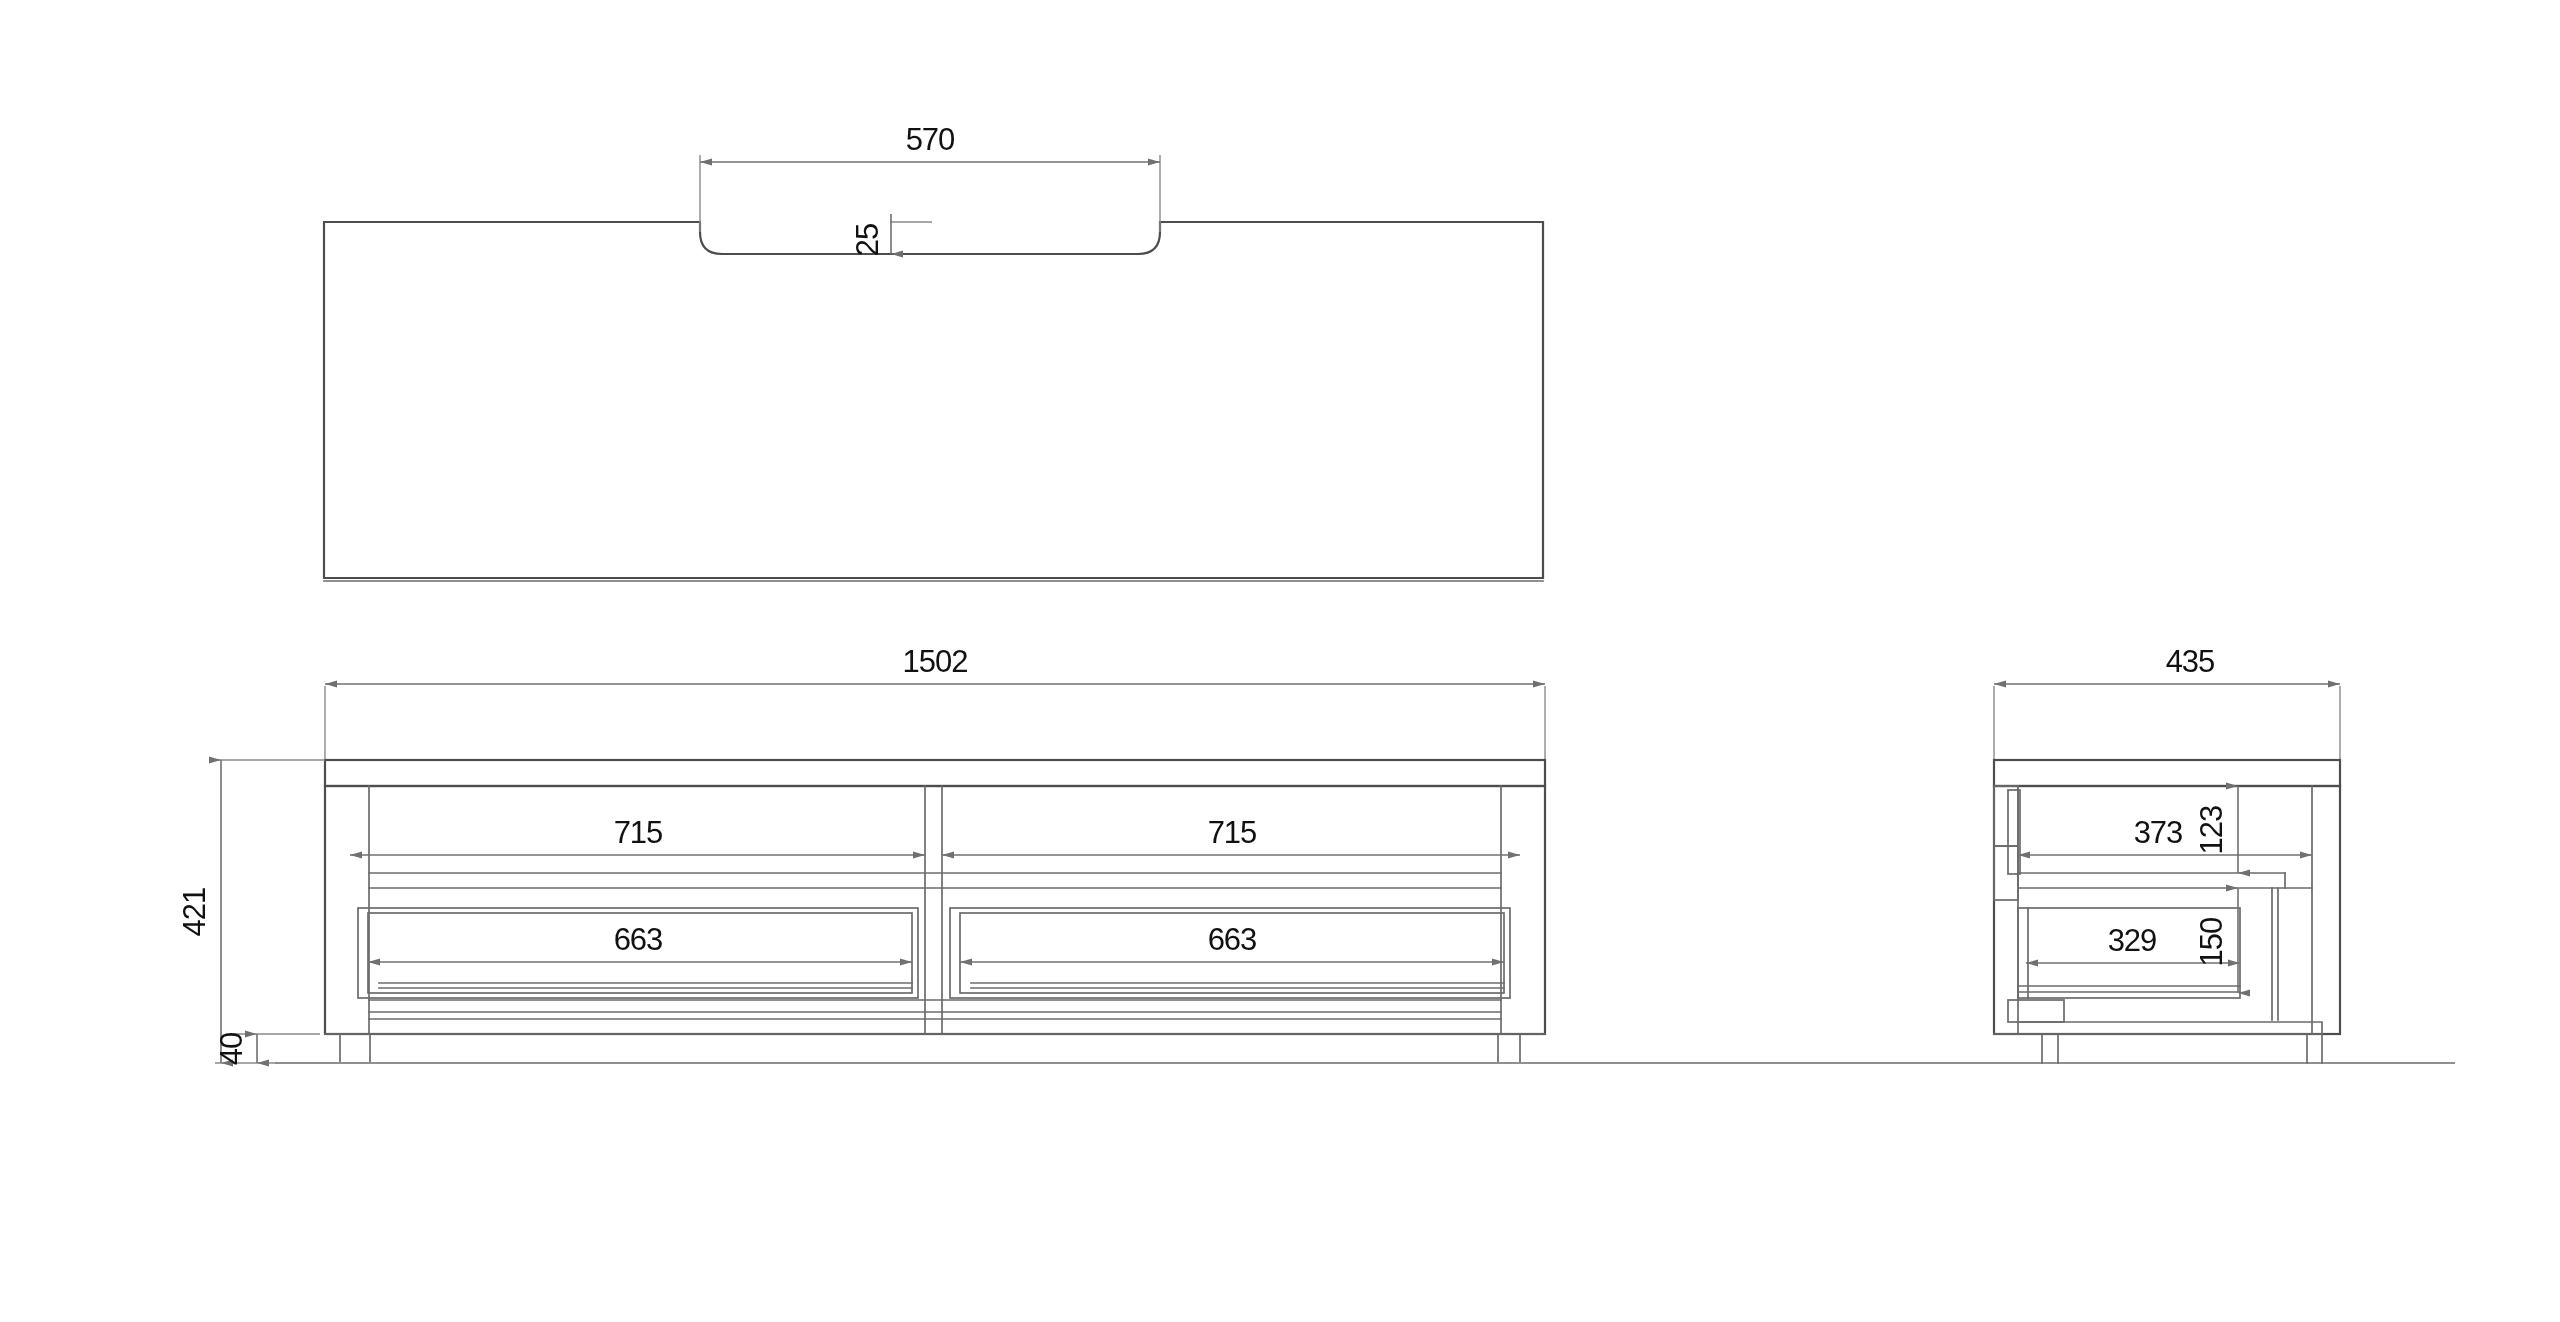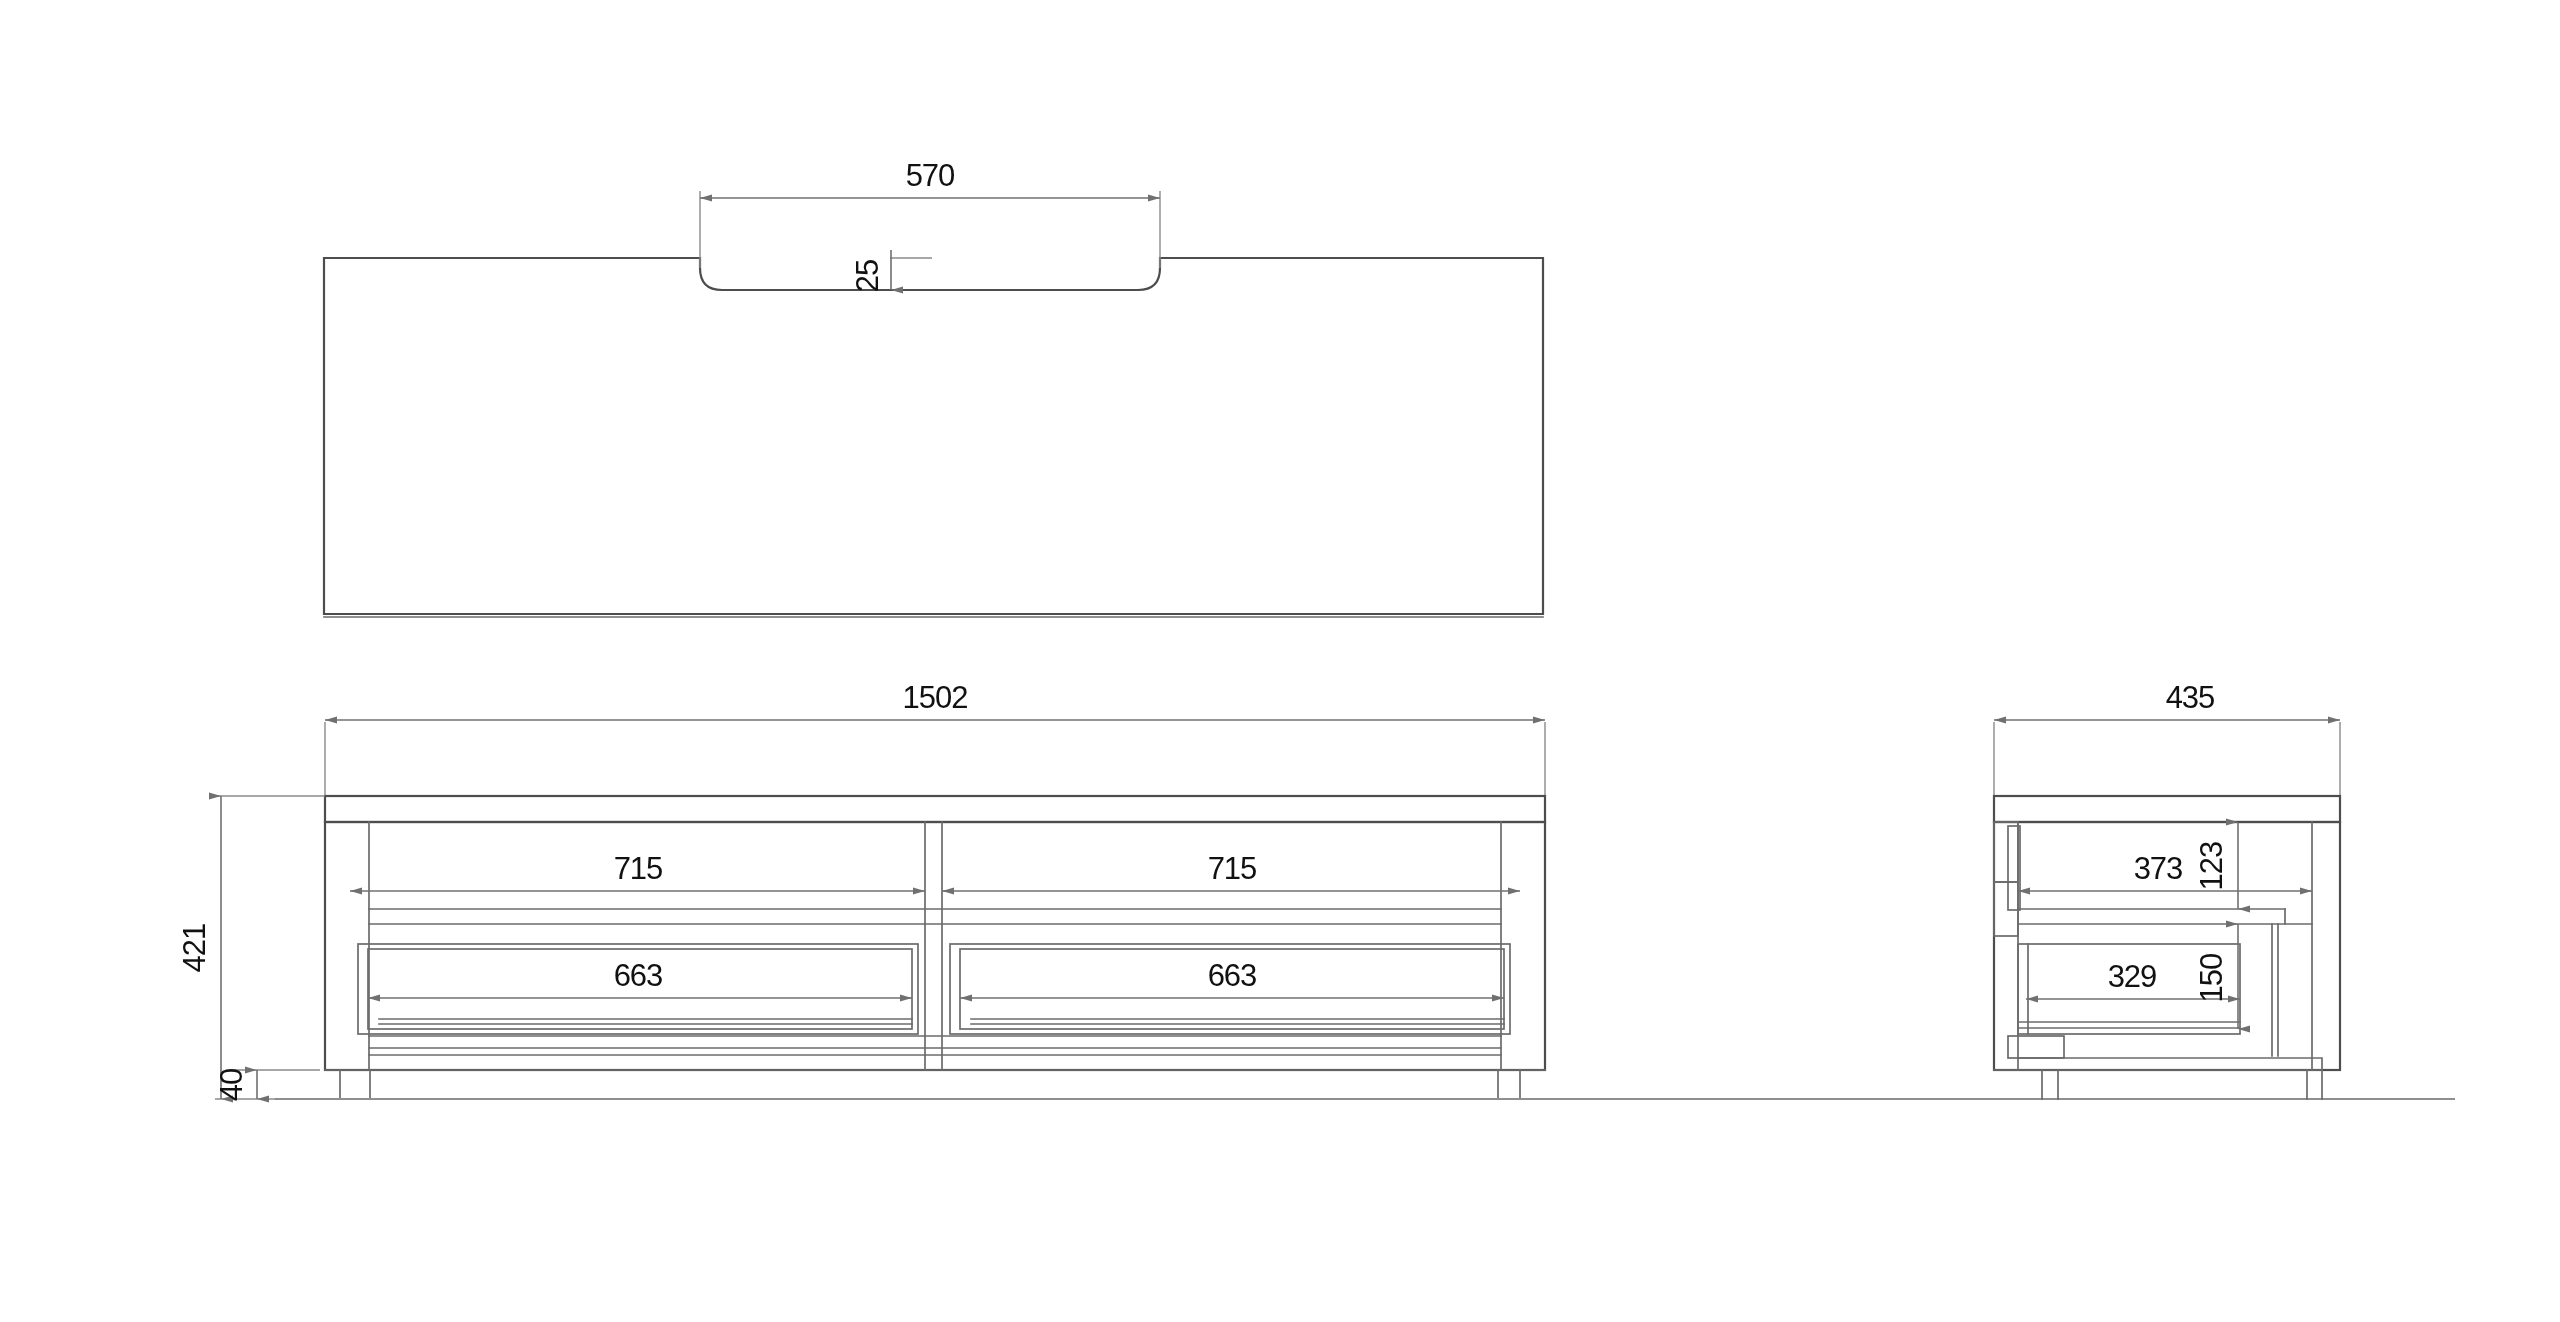--- a/index.html
+++ b/index.html
@@ -11,21 +11,20 @@
     width: 2560px;
     height: 1322px;
     font-family: "Liberation Sans", sans-serif;
     overflow: hidden;
   }
   #drawing-root {
     position: relative;
     width: 2560px;
     height: 1012px;
     background: #ffffff;
-    margin-top: 36px;
   }
   svg#cad-canvas {
     position: absolute;
     top: 0;
     left: 0;
     width: 2560px;
     height: 1322px;
     display: block;
   }
   .obj {

